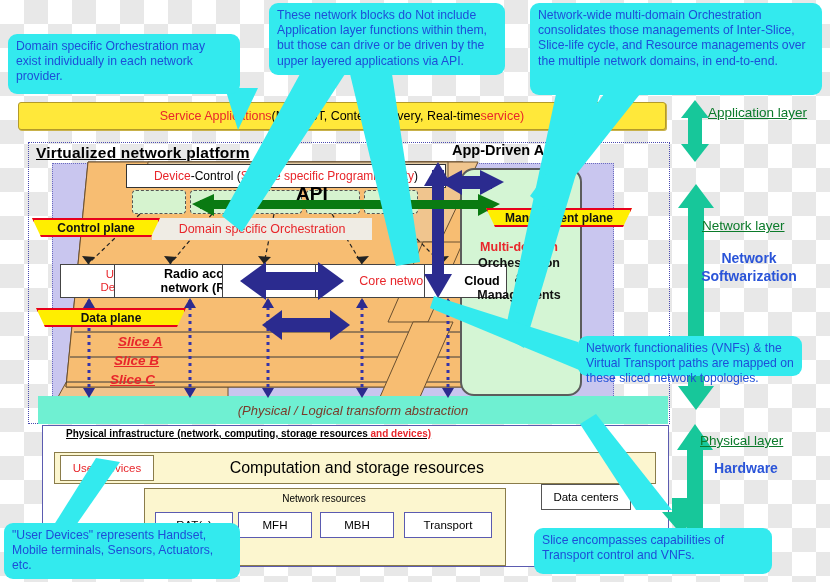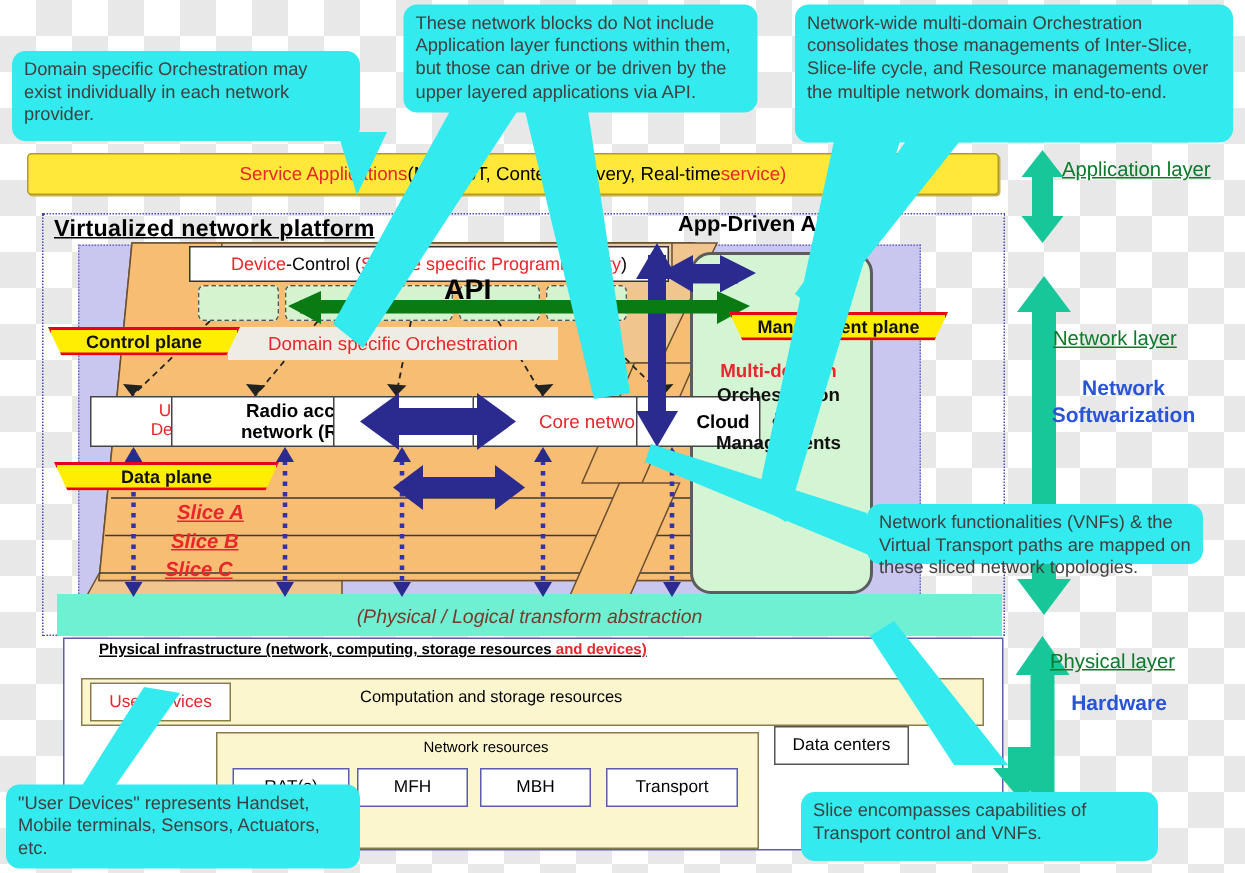--- a/index.html
+++ b/index.html
@@ -11,21 +11,21 @@
       linear-gradient(45deg,#e8e8e8 25%,transparent 25%,transparent 75%,#e8e8e8 75%,#e8e8e8),
       linear-gradient(45deg,#e8e8e8 25%,transparent 25%,transparent 75%,#e8e8e8 75%,#e8e8e8);
     background-size:48px 48px;
     background-position:0 0,24px 24px;
   }
   .abs{position:absolute;}
 
   
   .callout{
     position:absolute;background:#33eaee;border-radius:9px;
-    color:#404040;font-size:12.2px;line-height:15.2px;
+    color:#1d4ed8;font-size:12.2px;line-height:15.2px;
     padding:5px 8px 6px 8px;box-sizing:border-box;z-index:40;
   }
   .tail{position:absolute;z-index:39;}
 
   
   #yellow-app-bar{
     left:18px;top:102px;width:646px;height:26px;
     background:#ffe83a;border:1px solid #b39a2a;border-radius:3px;
     box-shadow:1px 1px 0 #c9b24a;
     display:flex;align-items:center;justify-content:center;
@@ -290,22 +290,22 @@
 
 <div class="abs" id="infra-box"></div>
 <div class="abs" id="infra-title">
   <span>Physical infrastructure (network, computing, storage resources </span><span class="r">and devices)</span>
 </div>
 
 <div class="abs" id="compute-row"></div>
 <div class="tinybox" style="left:60px;top:455px;width:92px;height:24px;color:#e8262b;border:1px solid #8a7c4a;">
   <span>User Devices</span>
 </div>
-<div class="abs" style="left:240px;top:459px;width:260px;text-align:left;font-size:11px;z-index:14;">Computation and storage resources</div>
-<div class="tinybox" style="left:516px;top:455px;width:88px;height:24px;border:1px solid #555;margin-top:29px;">
+<div class="abs" style="left:224px;top:459px;width:260px;text-align:right;font-size:16px;z-index:14;">Computation and storage resources</div>
+<div class="tinybox" style="left:541px;top:455px;width:88px;height:24px;border:1px solid #555;margin-top:29px;">
   <span>Data centers</span>
 </div>
 
 <div class="abs" id="netres-box"></div>
 <div class="abs" style="left:144px;top:493px;width:360px;text-align:center;font-size:10px;z-index:14;">Network resources</div>
 <div class="tinybox" style="left:155px;top:512px;width:76px;height:24px;">
   <span>RAT(s)</span>
 </div>
 <div class="tinybox" style="left:238px;top:512px;width:72px;height:24px;">
   <span>MFH</span>

